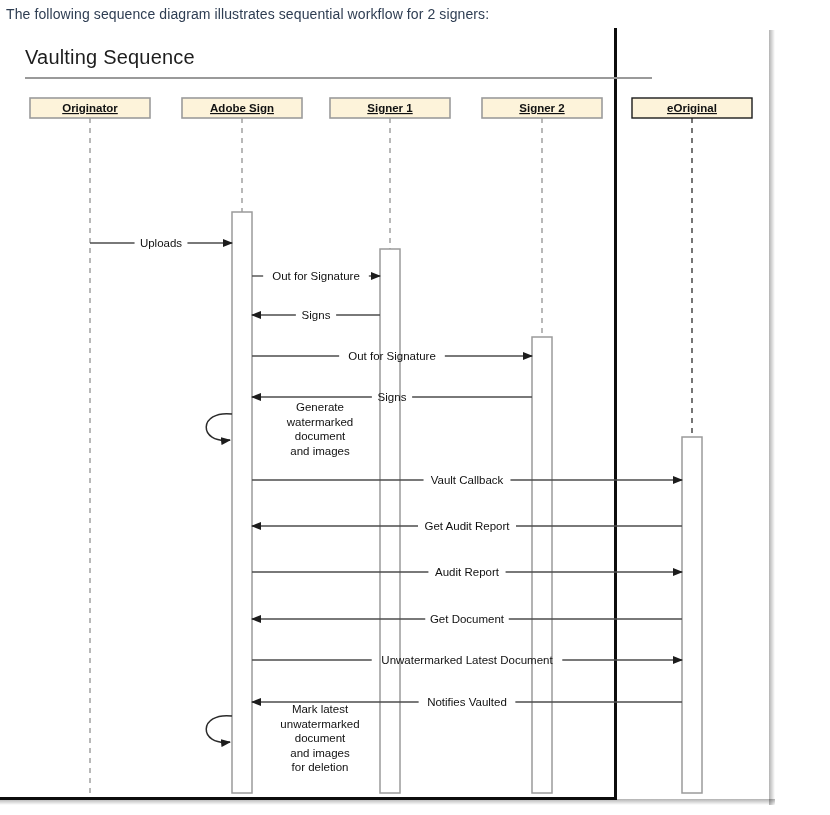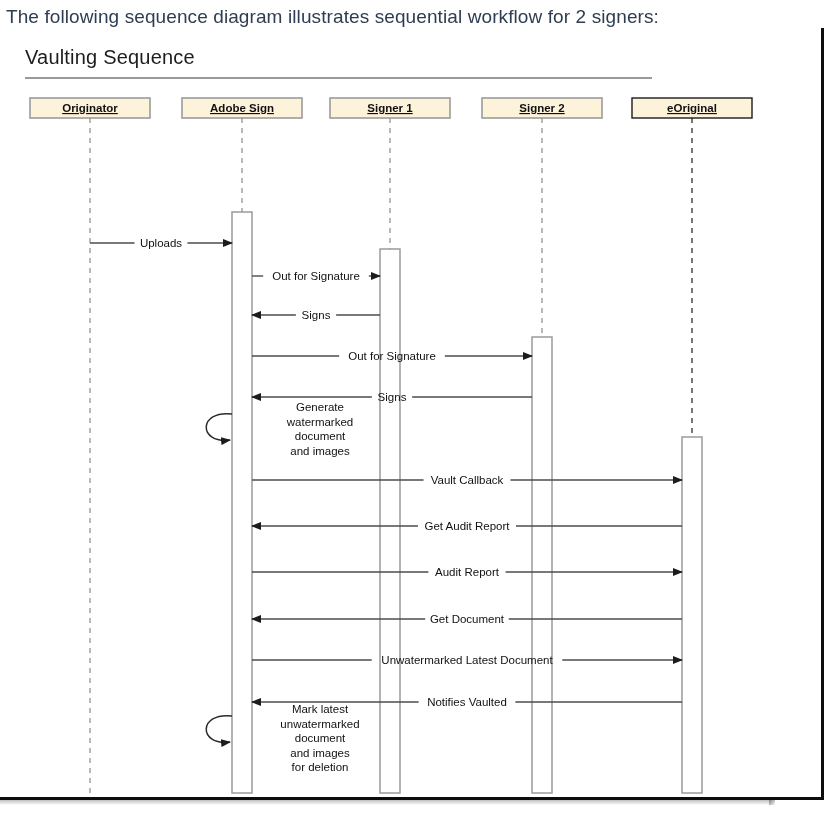--- a/index.html
+++ b/index.html
@@ -19,32 +19,32 @@
     position: relative;
     width: 830px;
     height: 815px;
   }
 
   
   .intro {
     position: absolute;
     left: 6px;
     top: 6px;
-    font-size: 19px;
+    font-size: 14px;
     color: #2e3d52;
     letter-spacing: 0.1px;
     white-space: nowrap;
   }
 
   
   .panel {
     position: absolute;
     left: 0px;
     top: 28px;
-    width: 824px;
+    width: 617px;
     height: 772px;
     background: #ffffff;
     border-right: 3px solid #0d0d0d;
     border-bottom: 3px solid #0d0d0d;
     box-sizing: border-box;
   }
   .panel-shadow {
     position: absolute;
     left: 0px;
     top: 30px;

